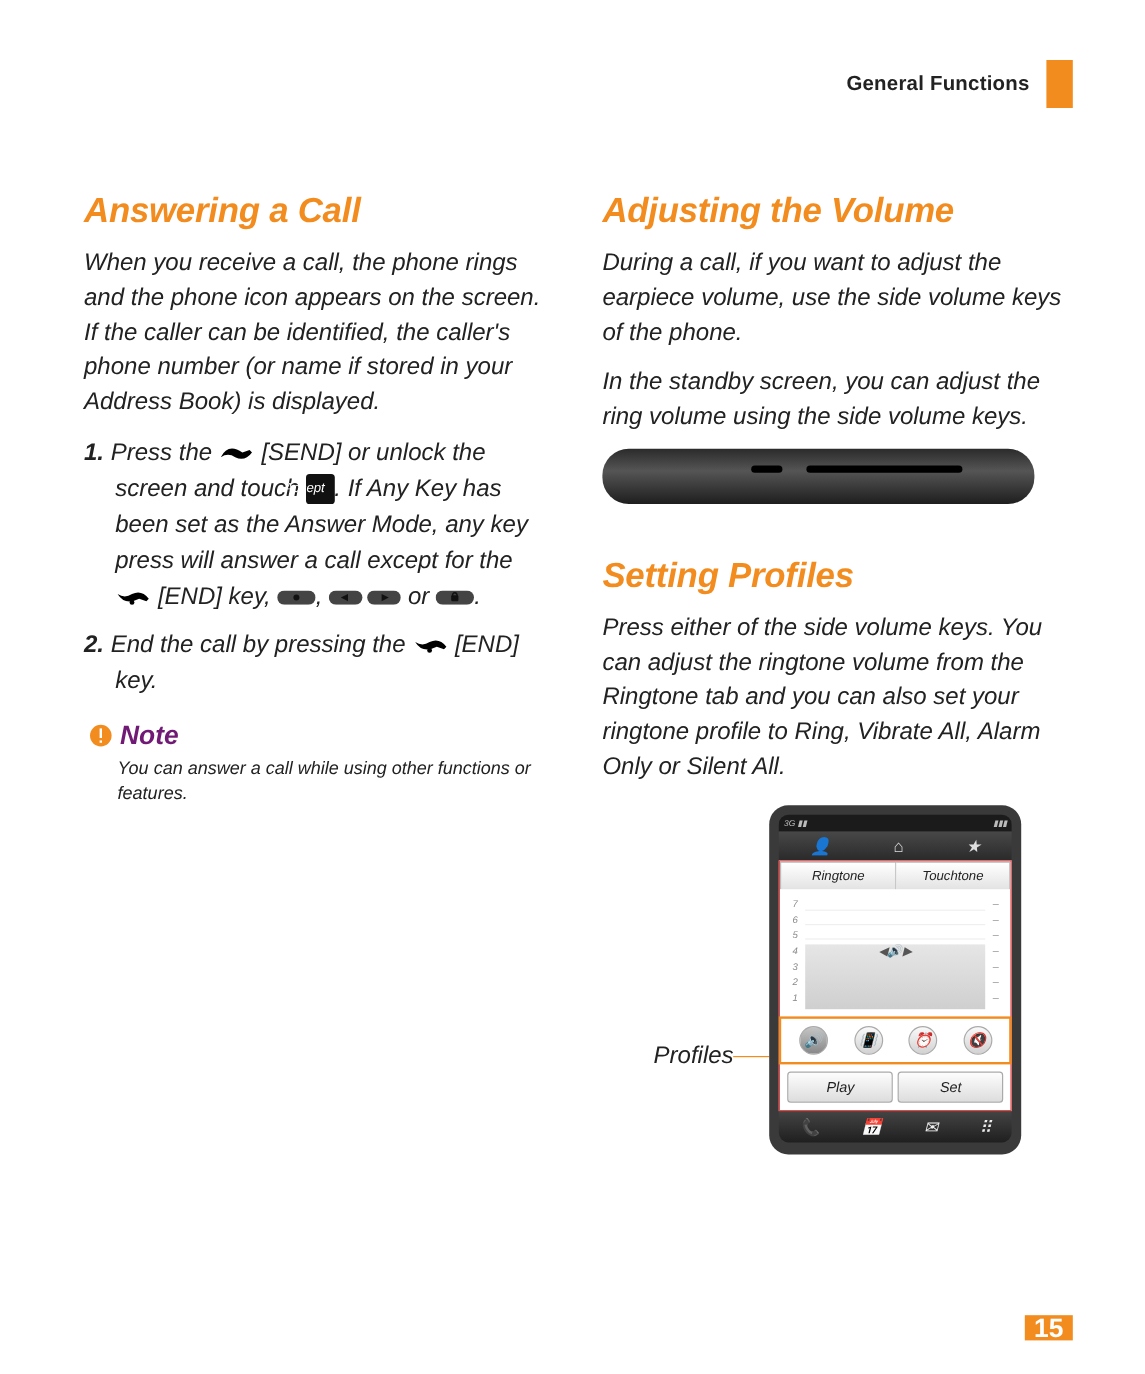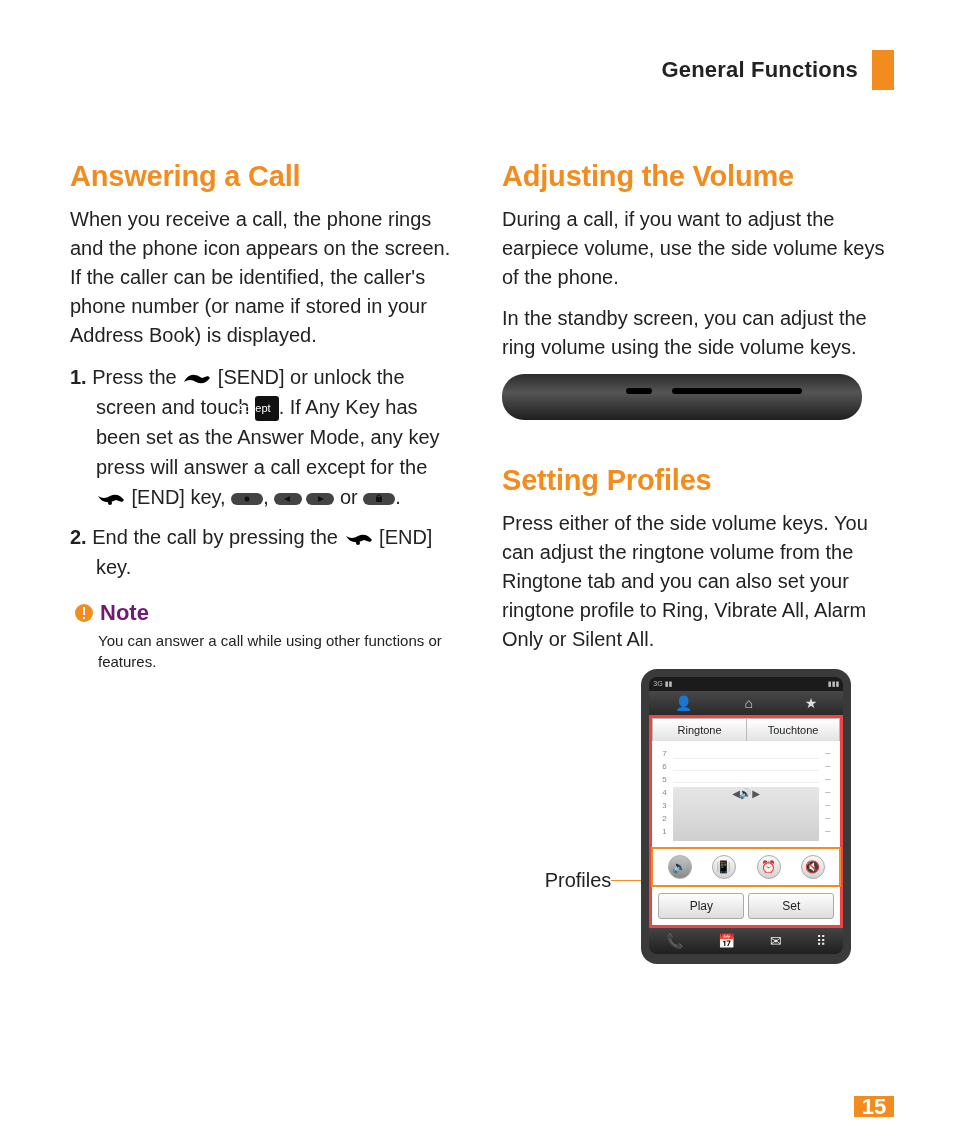--- a/index.html
+++ b/index.html
@@ -13,34 +13,35 @@
     padding: 50px 60px 70px 70px;
   }
   .header-row {
     display: flex;
     justify-content: flex-end;
     align-items: center;
     margin-bottom: 70px;
     gap: 14px;
   }
   .header-title {
-    font-size: 22px;
+    font-size: 17px;
     font-weight: 700;
     font-stretch: condensed;
     letter-spacing: 0.2px;
     margin-left: 28px;
   }
   .header-bar {
     width: 22px;
     height: 40px;
     background: #f28c1f;
   }
   .cols {
     display: flex;
     gap: 40px;
+    font-style: italic;
   }
   .col { width: 50%; }
   h2.section {
     color: #f28c1f;
     font-size: 29px;
     font-weight: 700;
     font-stretch: condensed;
     letter-spacing: -0.2px;
     margin-bottom: 12px;
   }
@@ -165,21 +166,21 @@
     height: 24px;
     background: linear-gradient(#484848,#2a2a2a);
     display:flex;
     justify-content:space-around;
     align-items:center;
     color:#ddd;
     font-size:14px;
   }
   .panel {
     background: #fff;
-    border:3px solid #ef4444;
+    border:1px solid #ef4444;
   }
   .tabs {
     display:flex;
   }
   .tab {
     flex:1;
     text-align:center;
     font-size:11px;
     padding:5px 0;
     border:1px solid #bbb;

